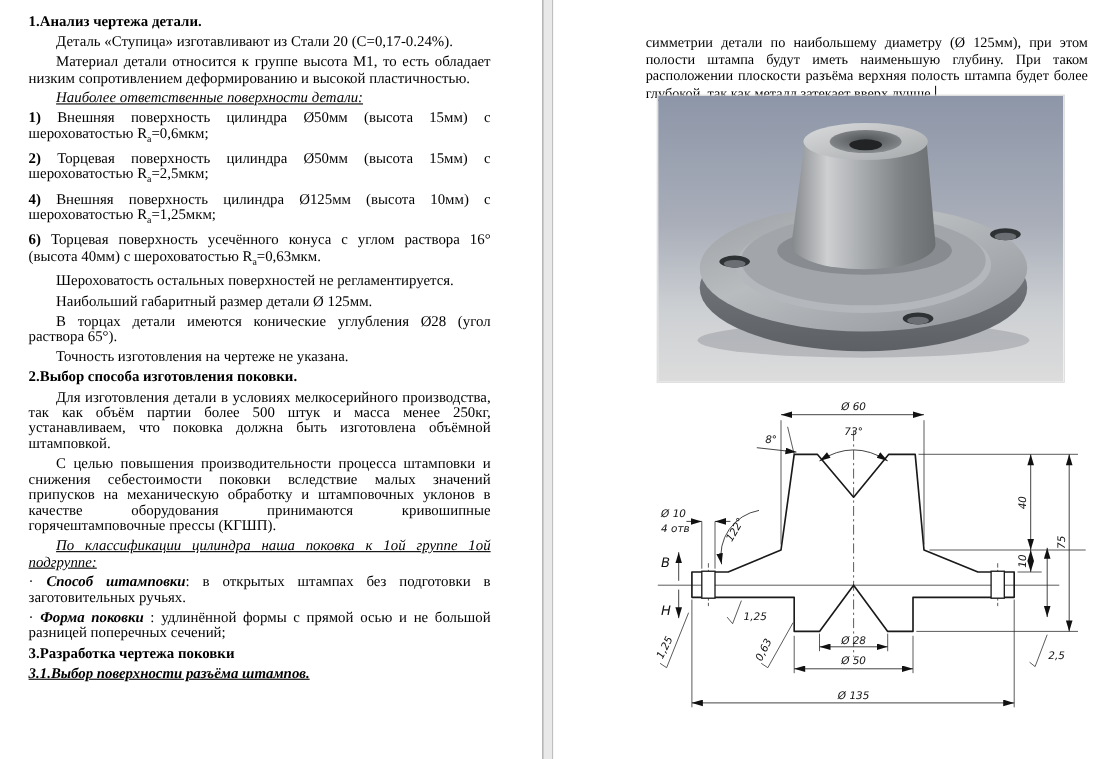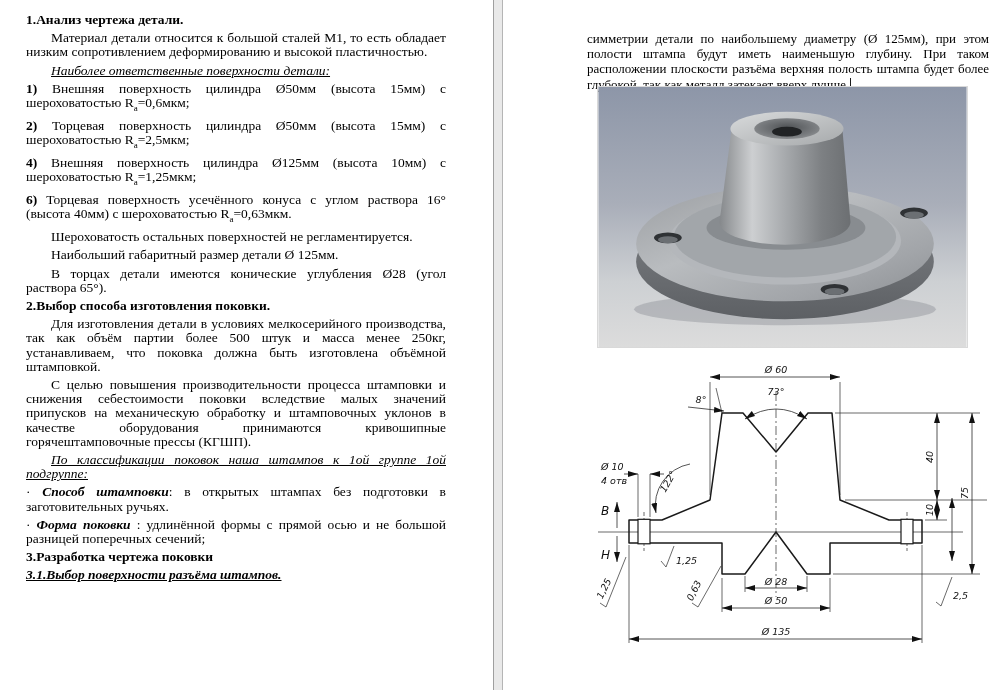--- a/index.html
+++ b/index.html
@@ -31,36 +31,38 @@
   .tl{stroke:#2a2a2a;stroke-width:.7;fill:none;}
   .dt{font:italic 9.5px "DejaVu Sans", sans-serif;fill:#111;}
   .bh{font:italic 12px "DejaVu Sans", sans-serif;fill:#111;}
 </style>
 </head>
 <body>
 
 <div class="page" id="page-left">
   <div class="textcol">
     <p class="h">1.Анализ чертежа детали.</p>
-    <p class="ind">Материал детали относится к большой сталей М1, то есть обладает низким сопротивлением деформированию и высокой пластичностью.</p>
+    <p class="ind">Деталь «Ступица» изготавливают из Стали 20 (С=0,17-0.24%).</p>
+    <p class="ind">Материал детали относится к группе высота М1, то есть обладает низким сопротивлением деформированию и высокой пластичностью.</p>
     <p class="ind uit">Наиболее ответственные поверхности детали:</p>
 
     <p><span class="num">1)</span> <span>Внешняя поверхность цилиндра Ø50мм (высота 15мм) с шероховатостью R</span><sub>a</sub><span>=0,6мкм;</span></p>
     <p><span class="num">2)</span> <span>Торцевая поверхность цилиндра Ø50мм (высота 15мм) с шероховатостью R</span><sub>a</sub><span>=2,5мкм;</span></p>
     <p><span class="num">4)</span> <span>Внешняя поверхность цилиндра Ø125мм (высота 10мм) с шероховатостью R</span><sub>a</sub><span>=1,25мкм;</span></p>
     <p><span class="num">6)</span> <span>Торцевая поверхность усечённого конуса с углом раствора 16° (высота 40мм) с шероховатостью R</span><sub>a</sub><span>=0,63мкм.</span></p>
 
     <p class="ind">Шероховатость остальных поверхностей не регламентируется.</p>
     <p class="ind">Наибольший габаритный размер детали Ø 125мм.</p>
     <p class="ind">В торцах детали имеются конические углубления Ø28 (угол раствора 65°).</p>
+    <p class="ind">Точность изготовления на чертеже не указана.</p>
 
     <p class="h">2.Выбор способа изготовления поковки.</p>
     <p class="ind">Для изготовления детали в условиях мелкосерийного производства, так как объём партии более 500 штук и масса менее 250кг, устанавливаем, что поковка должна быть изготовлена объёмной штамповкой.</p>
     <p class="ind">С целью повышения производительности процесса штамповки и снижения себестоимости поковки вследствие малых значений припусков на механическую обработку и штамповочных уклонов в качестве оборудования принимаются кривошипные горячештамповочные прессы (КГШП).</p>
-    <p class="ind uit">По классификации поковок наша штампов к 1ой группе 1ой подгруппе:</p>
+    <p class="ind uit">По классификации цилиндра наша поковка к 1ой группе 1ой подгруппе:</p>
 
     <p><span>·</span> <span class="lead">Способ штамповки</span><span>: в открытых штампах без подготовки в заготовительных ручьях.</span></p>
     <p><span>·</span> <span class="lead">Форма поковки</span><span> : удлинённой  формы с прямой осью и не большой разницей поперечных сечений;</span></p>
 
     <p class="h">3.Разработка чертежа поковки</p>
     <p class="hit">3.1.Выбор поверхности разъёма штампов.</p>
 
   </div>
 </div>
 

